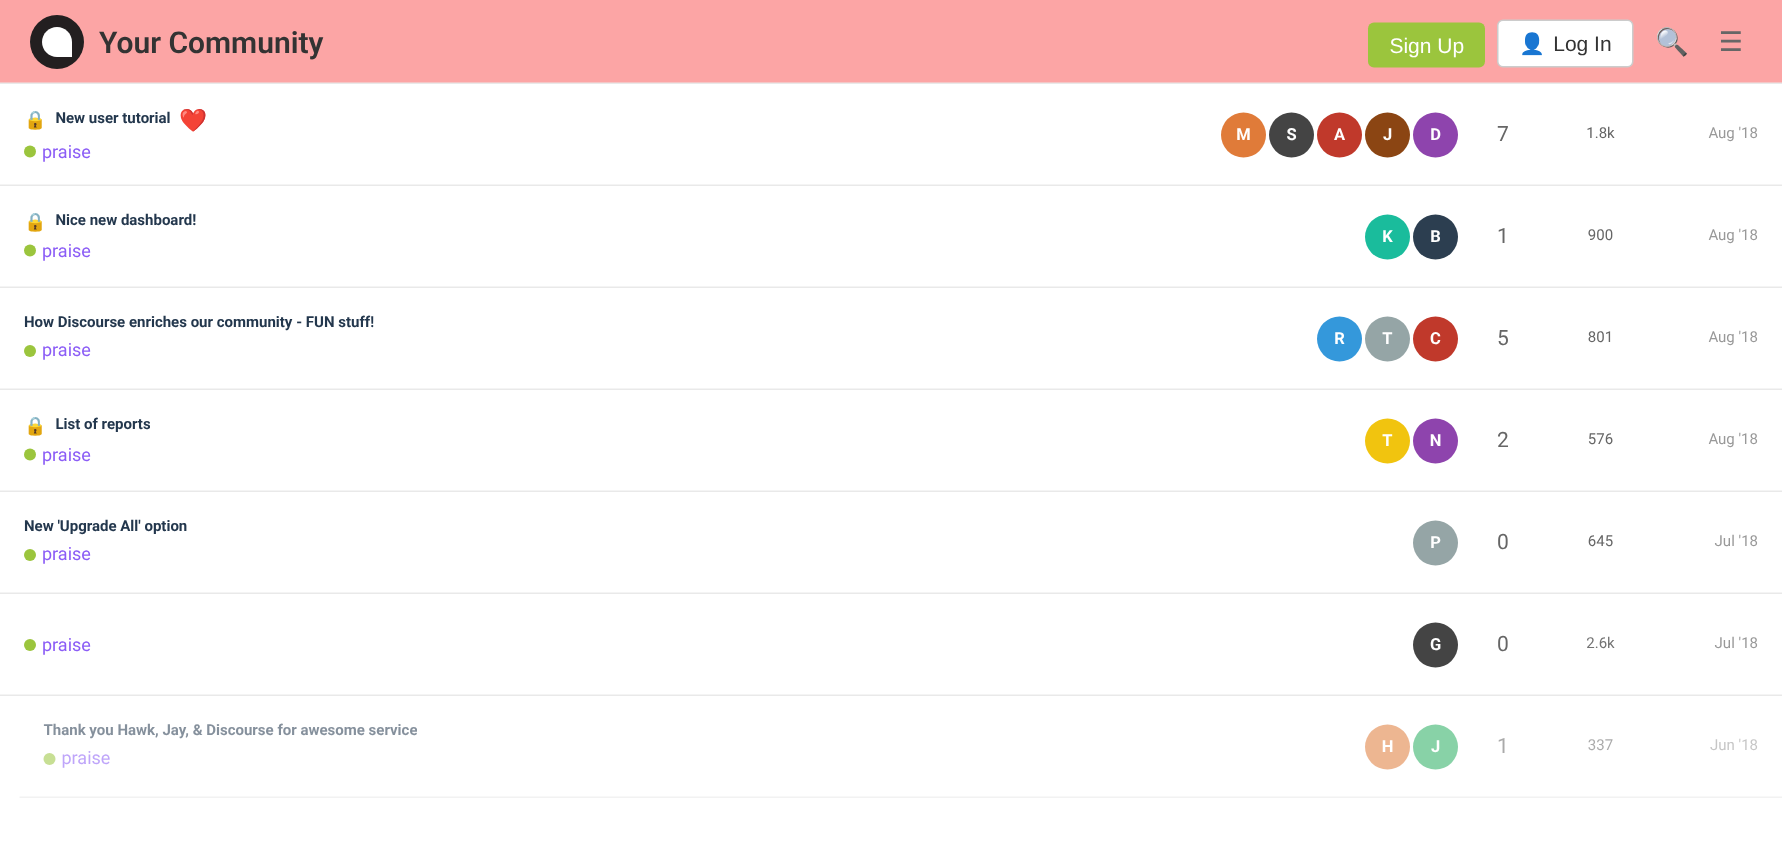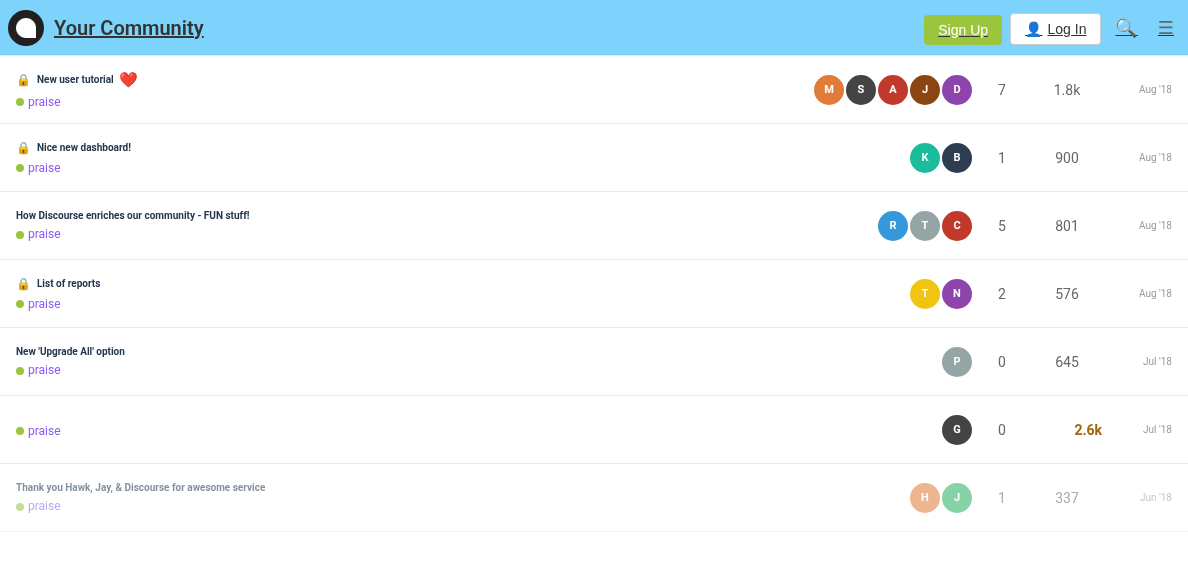--- a/index.html
+++ b/index.html
@@ -8,25 +8,24 @@
       background: #fff;
       color: #333;
       font-size: 14px;
     }
 
     
     .header {
       display: flex;
       align-items: center;
       justify-content: space-between;
-      padding: 0 8px;
+      padding: 0 20px;
       height: 56px;
       border-bottom: 1px solid #e9e9e9;
-      background: #7dd3fc;
-      text-decoration: underline;
+      background: #fca5a5;
     }
     .header-left {
       display: flex;
       align-items: center;
       gap: 10px;
     }
     .logo-icon {
       width: 36px;
       height: 36px;
     }
@@ -85,20 +84,21 @@
     .topic-row {
       display: flex;
       align-items: center;
       border-bottom: 1px solid #e9e9e9;
       padding: 12px 16px;
       min-height: 68px;
       background: #fff;
     }
     .topic-row.faded {
       opacity: 0.55;
+      margin-left: 13px;
     }
 
     .topic-main {
       flex: 1;
       min-width: 0;
       padding-right: 12px;
     }
     .topic-title-line {
       display: flex;
       align-items: center;
@@ -166,27 +166,26 @@
       width: 60px;
       text-align: center;
       color: #666;
       font-size: 14px;
       flex-shrink: 0;
     }
     .topic-views {
       width: 70px;
       text-align: center;
       color: #666;
-      font-size: 14px;
+      font-size: 10px;
       flex-shrink: 0;
     }
     .topic-views.hot {
-      color: #a16207;
-      font-weight: 700;
-      text-align: right;
+      color: #737373;
+      font-weight: 400;
     }
     .topic-date {
       width: 70px;
       text-align: right;
       color: #999;
       font-size: 10px;
       flex-shrink: 0;
     }
 
     

